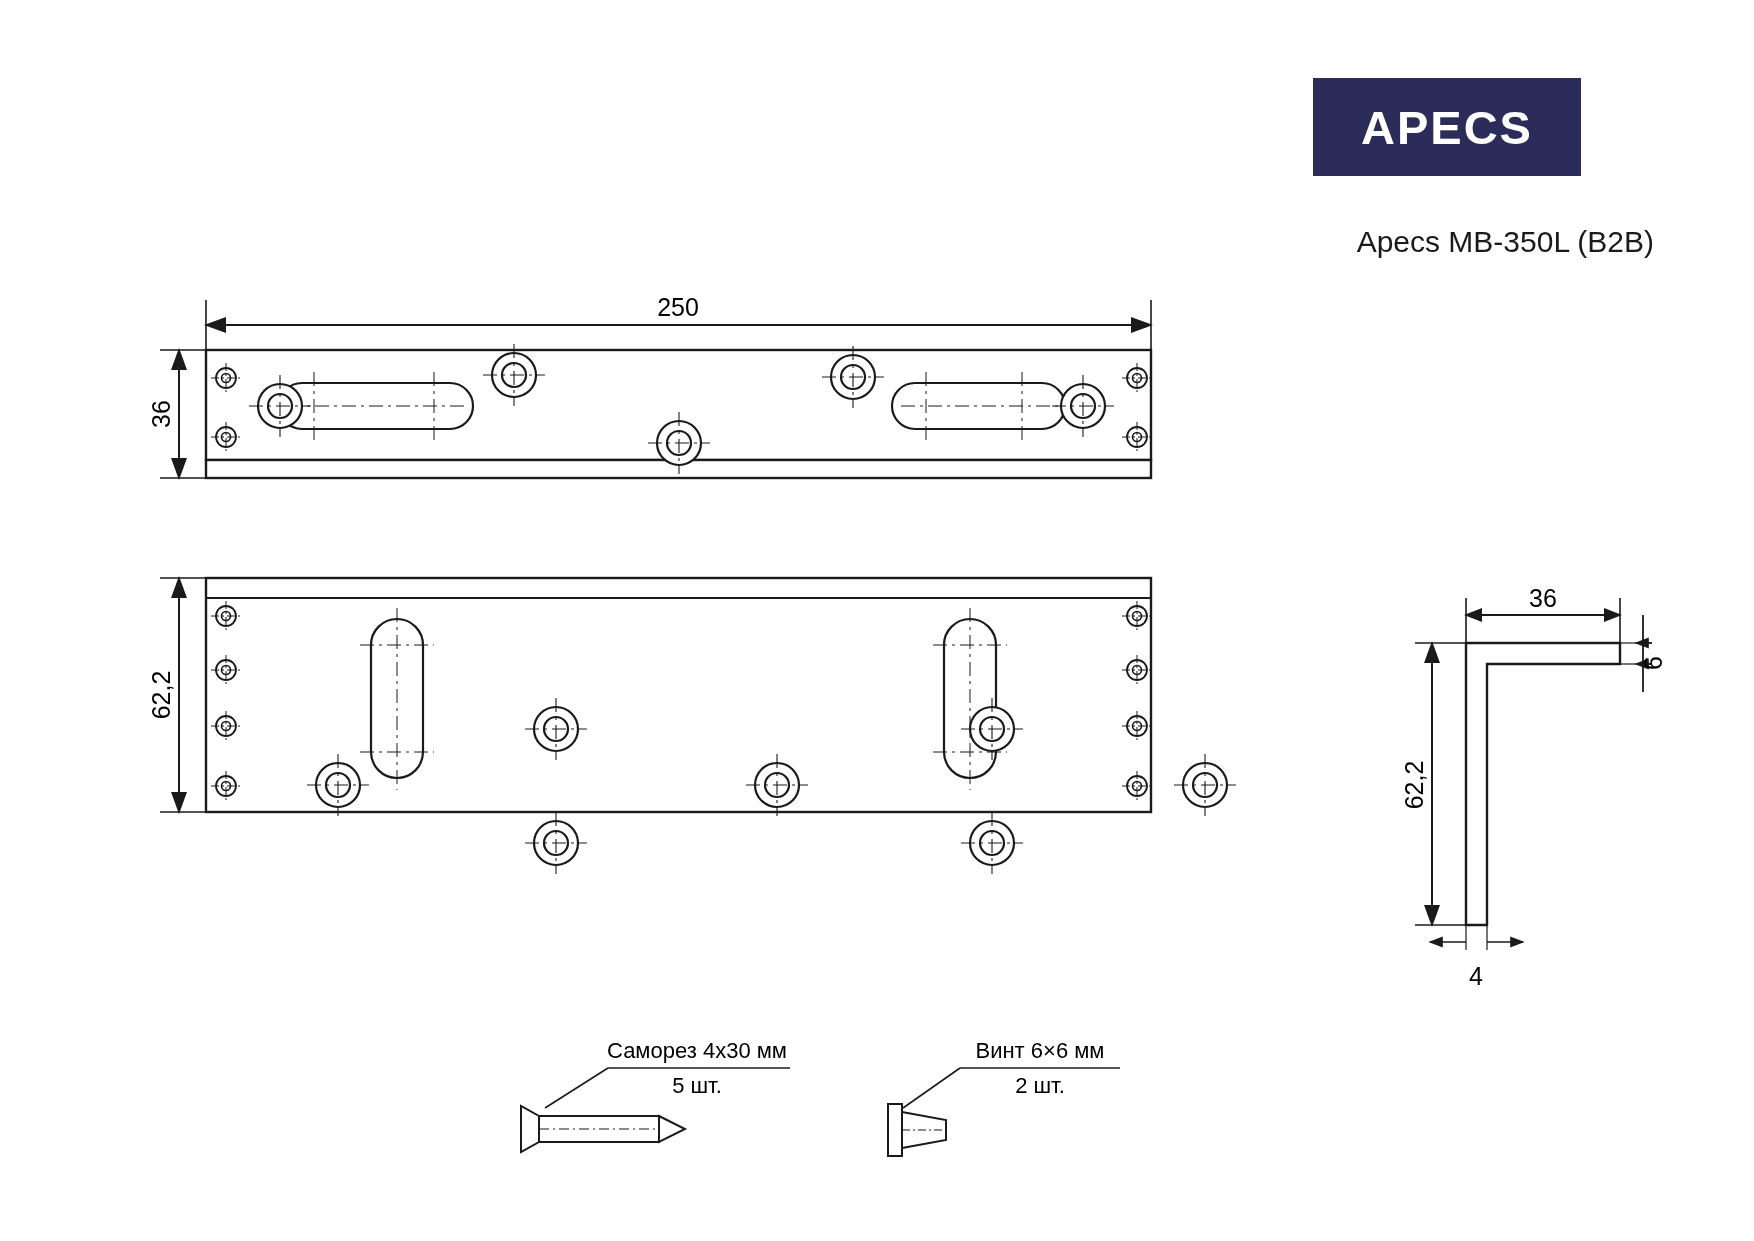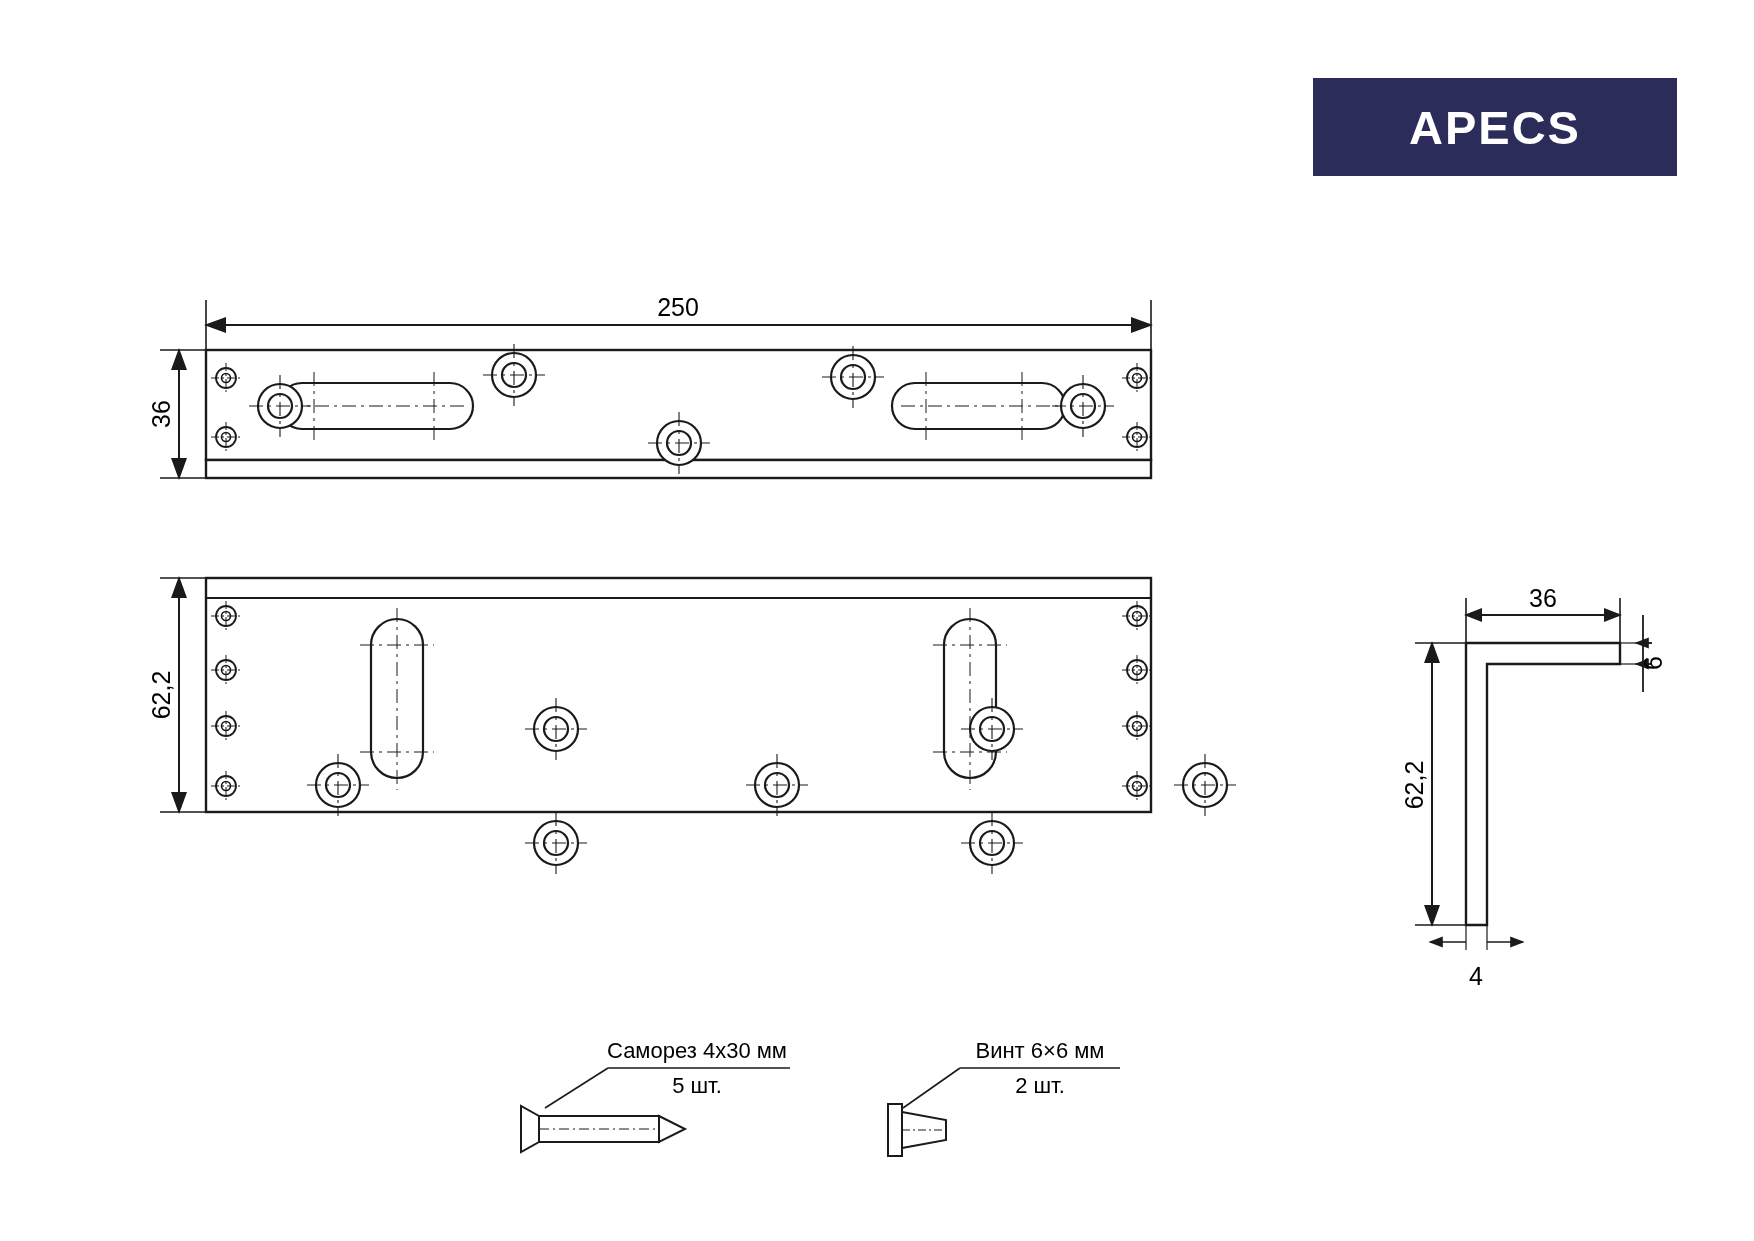--- a/index.html
+++ b/index.html
@@ -18,21 +18,21 @@
   #sheet {
     position: absolute;
     left: 0; top: 0;
     width: 1754px;
     height: 1241px;
   }
   .logo-box {
     position: absolute;
     left: 1313px;
     top: 78px;
-    width: 364px;
+    width: 268px;
     height: 98px;
     background: #2c2c5a;
     display: flex;
     align-items: center;
     justify-content: center;
   }
   .logo-text {
     color: #ffffff;
     font-family: "Liberation Sans", sans-serif;
     font-weight: bold;
@@ -55,20 +55,21 @@
   }
 </style>
 </head>
 <body>
 
 <div class="logo-box">
   <span class="logo-text">APECS</span>
 </div>
 
 <div class="title-block">
+  <div>Apecs MB-350L (B2B)</div>
 </div>
 
 <svg id="sheet" viewBox="0 0 1754 1241">
   <defs>
     <marker id="arrowStart" markerWidth="12" markerHeight="8" refX="1" refY="4" orient="auto">
       <path d="M11,0 L0,4 L11,8 z" fill="#1a1a1a"></path>
     </marker>
     <marker id="arrowEnd" markerWidth="12" markerHeight="8" refX="11" refY="4" orient="auto">
       <path d="M1,0 L12,4 L1,8 z" fill="#1a1a1a"></path>
     </marker>

